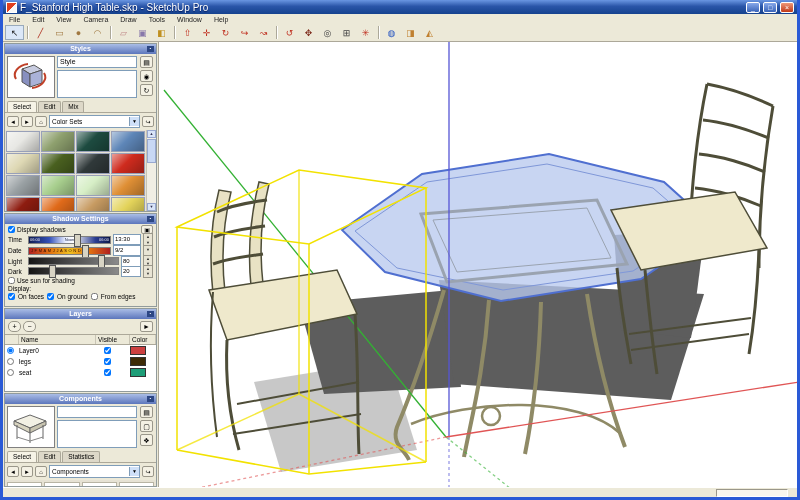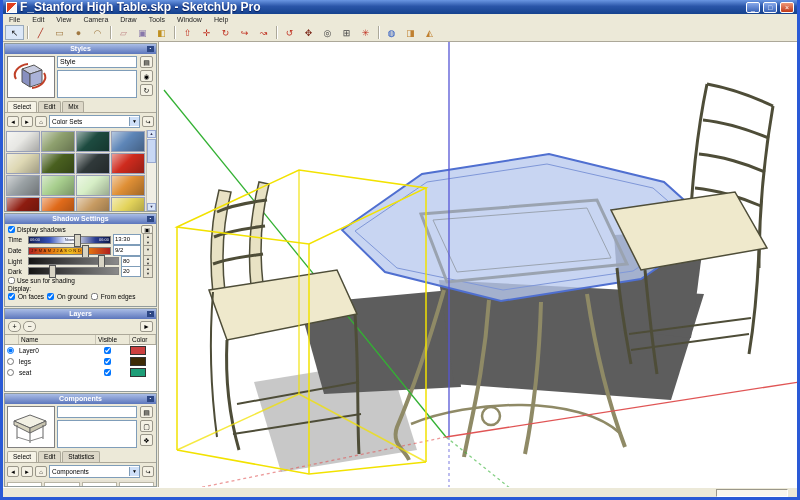--- a/index.html
+++ b/index.html
@@ -1,21 +1,21 @@
 <!DOCTYPE html>
 <html><head>
 <meta charset="utf-8">
 <style>
   html,body{margin:0;padding:0}
   body{width:800px;height:500px;overflow:hidden;font-family:"Liberation Sans",sans-serif;background:#777;position:relative}
   .win{position:absolute;inset:0;box-sizing:border-box;border-left:3px solid #2a5ad6;border-right:3px solid #2a5ad6;border-bottom:3px solid #2a5ad6;display:flex;flex-direction:column;background:#ece9d8}
   
   .titlebar{height:14px;background:linear-gradient(180deg,#6a96e2 0%,#2a55a8 45%,#15428e 100%);display:flex;align-items:center;padding:0 3px;gap:3px;flex:0 0 auto}
   .appicon{width:9px;height:9px;border:1px solid #fff;background:linear-gradient(135deg,#e04020 55%,#f8f8f8 55%);flex:0 0 auto}
-  .title{color:#fff;font-size:12px;font-weight:bold;flex:1;white-space:nowrap;overflow:hidden;text-shadow:0 1px 1px #00185a}
+  .title{color:#fff;font-size:10px;font-weight:normal;flex:1;white-space:nowrap;overflow:hidden;text-shadow:0 1px 1px #00185a}
   .tbtn{width:14px;height:11px;border:1px solid #fff;border-radius:2px;background:linear-gradient(#86a8ea,#3a64b8);color:#fff;font-size:7px;line-height:9px;text-align:center;padding:0;flex:0 0 auto}
   .tbtn.close{background:linear-gradient(#ee9878,#c03818)}
   
   .menubar{height:10px;display:flex;align-items:center;background:#ece9d8;font-size:7px;color:#222;flex:0 0 auto}
   .mi{padding:0 6px}
   
   .toolbar{height:17px;display:flex;align-items:center;background:#ece9d8;border-bottom:1px solid #aca899;padding-left:2px;flex:0 0 auto}
   .tb{width:19px;height:15px;border:none;background:none;font-size:9px;line-height:14px;text-align:center;padding:0}
   .tb.sel{border:1px solid #9ab;background:#dce8f8}
   .tsep{width:1px;height:13px;background:#aca899;margin:0 3px;box-shadow:1px 0 0 #fff}

